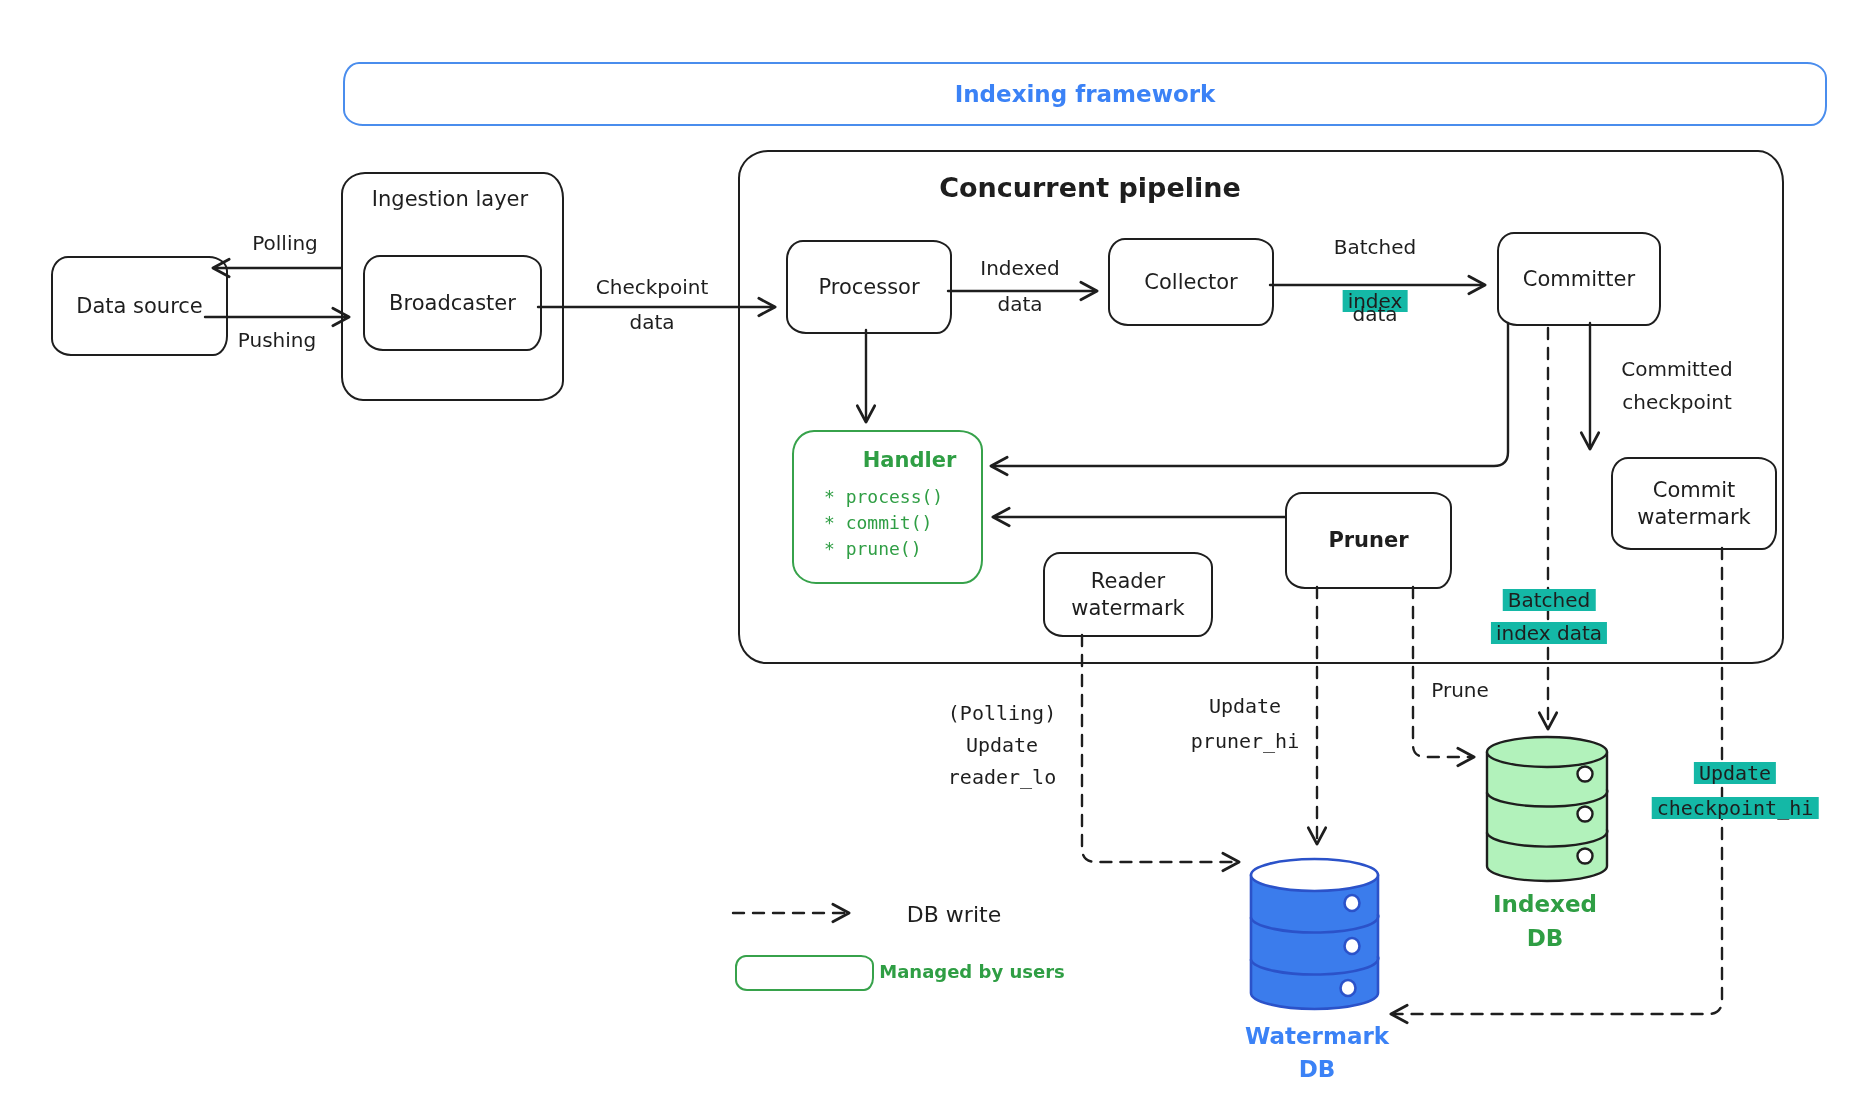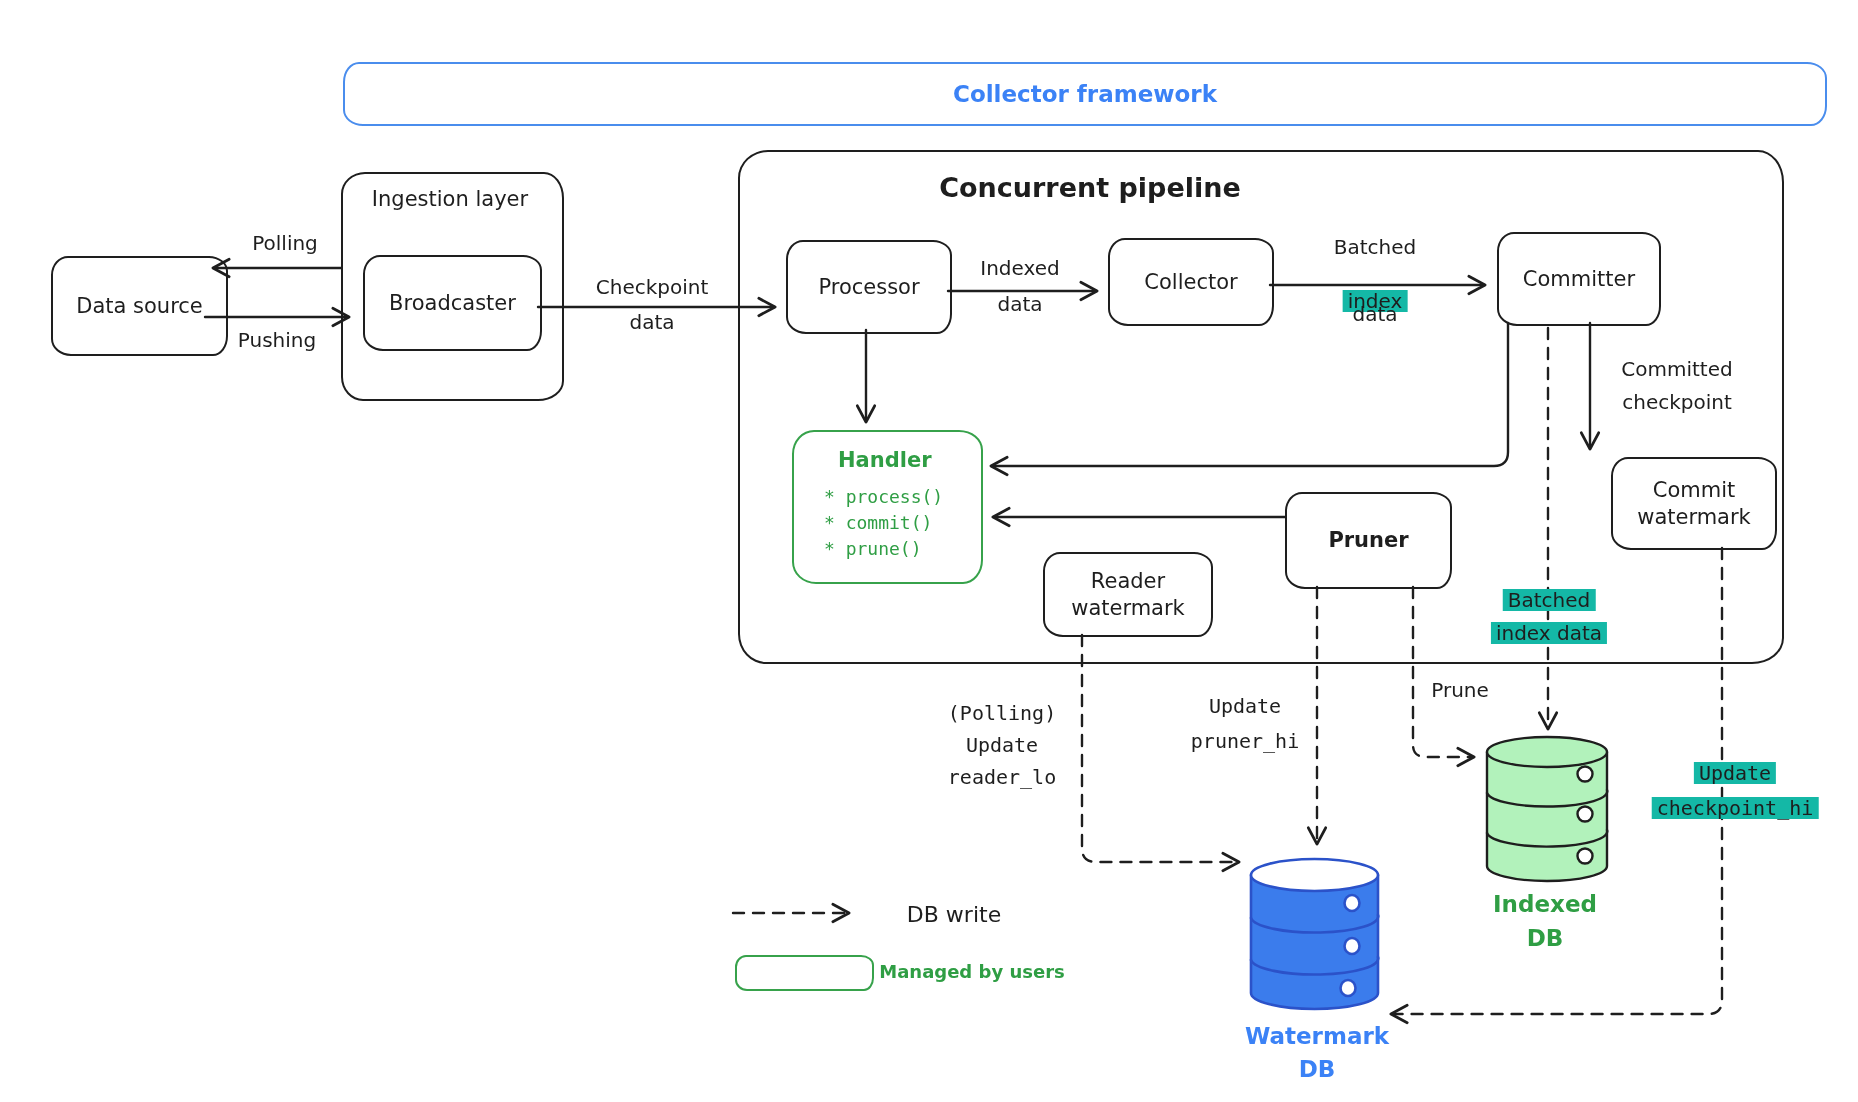--- a/index.html
+++ b/index.html
@@ -31,21 +31,21 @@
   .mono{font-family:"DejaVu Sans Mono","Liberation Mono",monospace;font-size:20px;}
   .whitebg{background:#14b8a6;padding:0 5px;margin-top:20px;}
   .green-t{color:#2f9e44;}
   .blue-t{color:#3b82f6;font-weight:600;font-size:23px;}
   .green-db-t{color:#2f9e44;font-weight:600;font-size:23px;}
   .handler{
     position:absolute;border:2.5px solid #37a24b;
     border-radius:22px 24px 20px 24px / 24px 20px 24px 22px;
     color:#2f9e44;
   }
-  .handler-title{margin:16px 0 12px 44px;font-size:21px;font-weight:600;}
+  .handler-title{margin:16px 0 12px 44px;font-size:21px;font-weight:600;text-align:center;}
   .handler-methods{margin:0 0 0 30px;font-family:"DejaVu Sans Mono","Liberation Mono",monospace;
     font-size:18px;line-height:26px;}
   .legend-box{
     position:absolute;border:2.5px solid #37a24b;
     border-radius:11px 13px 10px 12px / 12px 10px 13px 11px;
   }
 </style>
 </head>
 <body>
 
@@ -95,21 +95,21 @@
       <ellipse cx="1547" cy="752" rx="60" ry="15" fill="#b2f2bb"></ellipse>
       <path d="M1487,793 A60,15 0 0 0 1607,790" fill="none"></path>
       <path d="M1487,833 A60,15 0 0 0 1607,830" fill="none"></path>
       <circle cx="1585" cy="774" r="7.5" fill="#ffffff"></circle>
       <circle cx="1585" cy="814" r="7.5" fill="#ffffff"></circle>
       <circle cx="1585" cy="856" r="7.5" fill="#ffffff"></circle>
     </g>
   </svg>
 
   <div class="box blue-box" style="left:343px;top:62px;width:1480px;height:60px;">
-    <span>Collector framework</span>
+    <span>Indexing framework</span>
   </div>
 
   <div class="box r22" style="left:341px;top:172px;width:219px;height:225px;"></div>
   <div class="clbl" style="left:450px;top:199px;font-size:21px;">Ingestion layer</div>
 
   <div class="box r16" style="left:363px;top:255px;width:175px;height:92px;">
     <span>Broadcaster</span>
   </div>
 
   <div class="box r16" style="left:32px;top:256px;width:173px;height:96px;margin-left:19px;">

